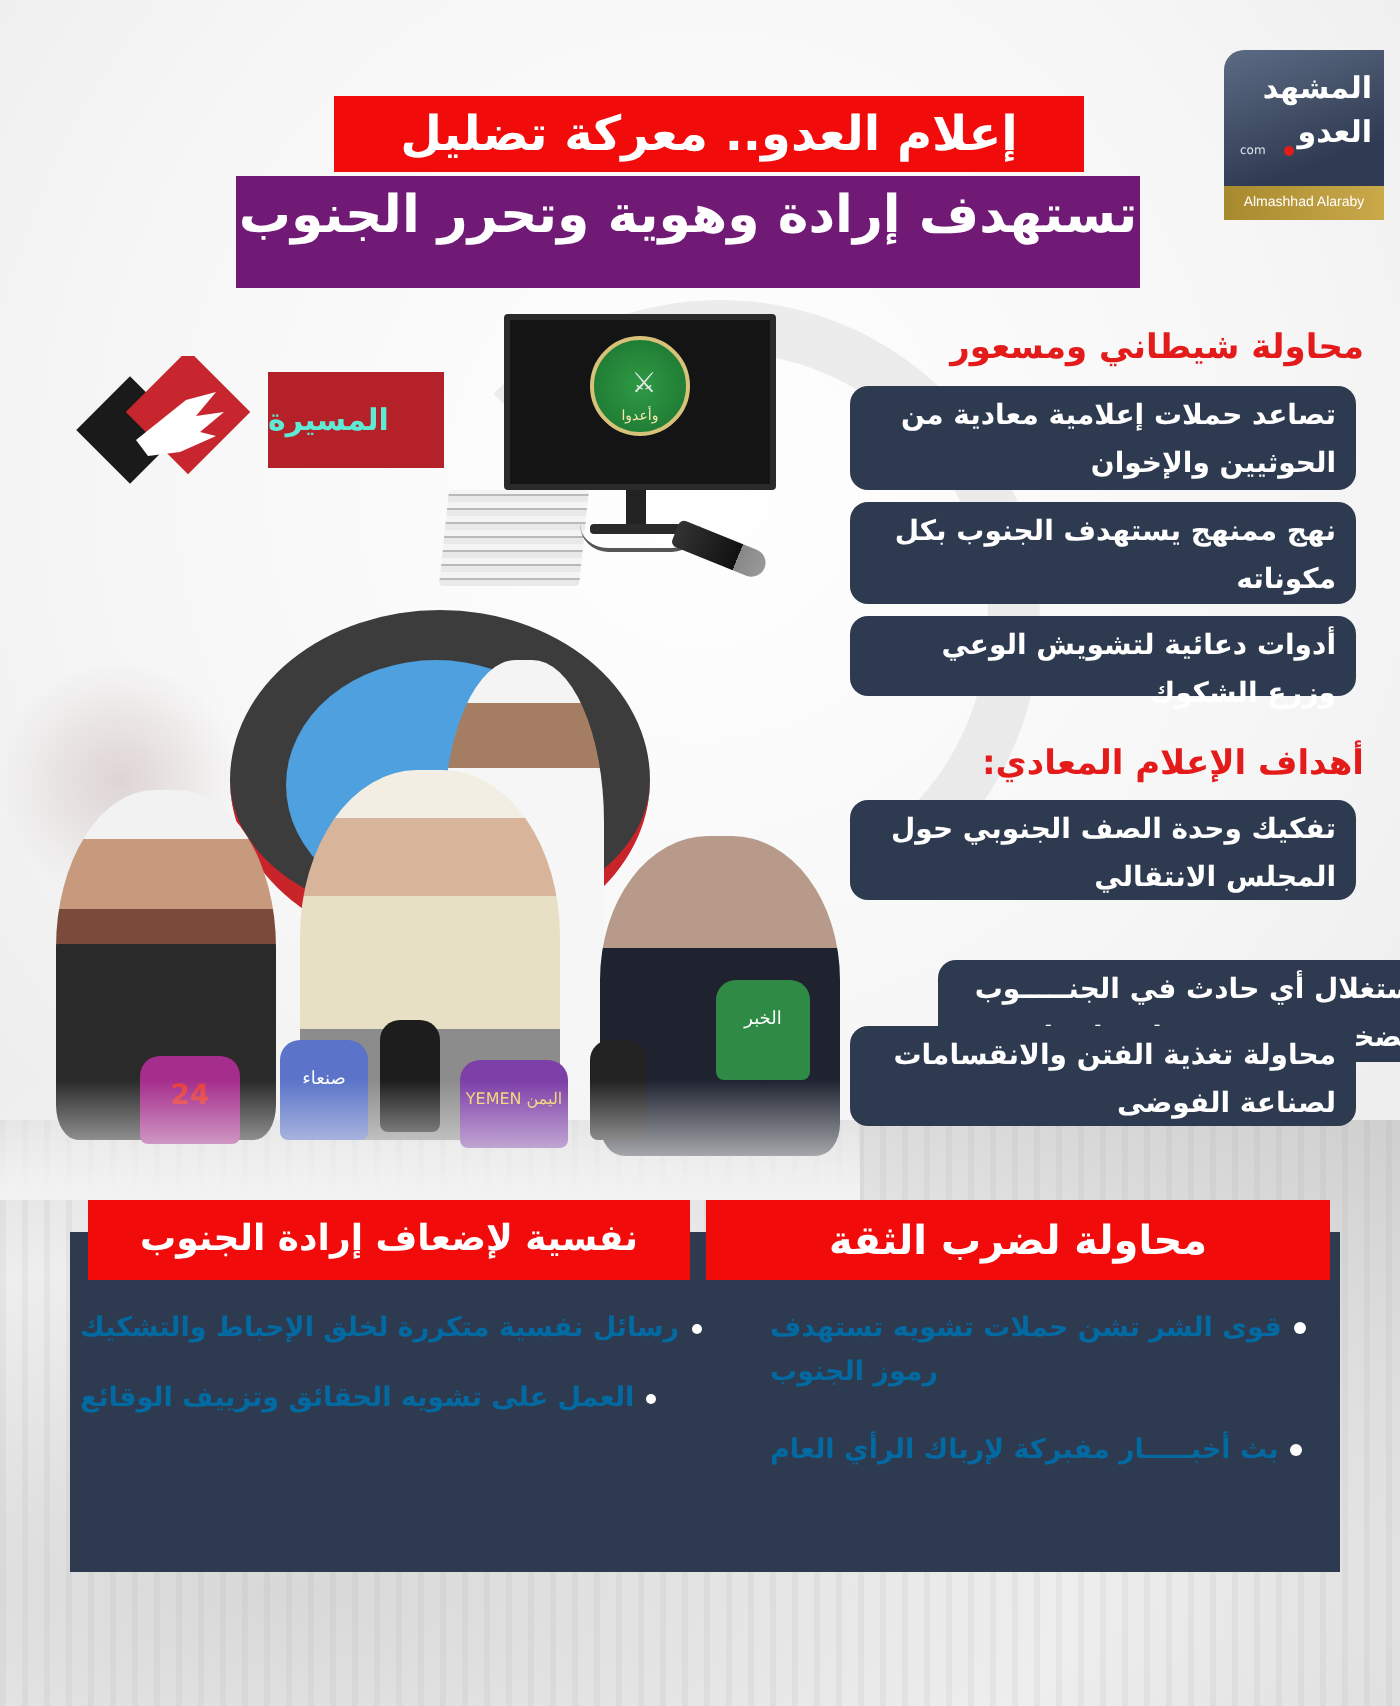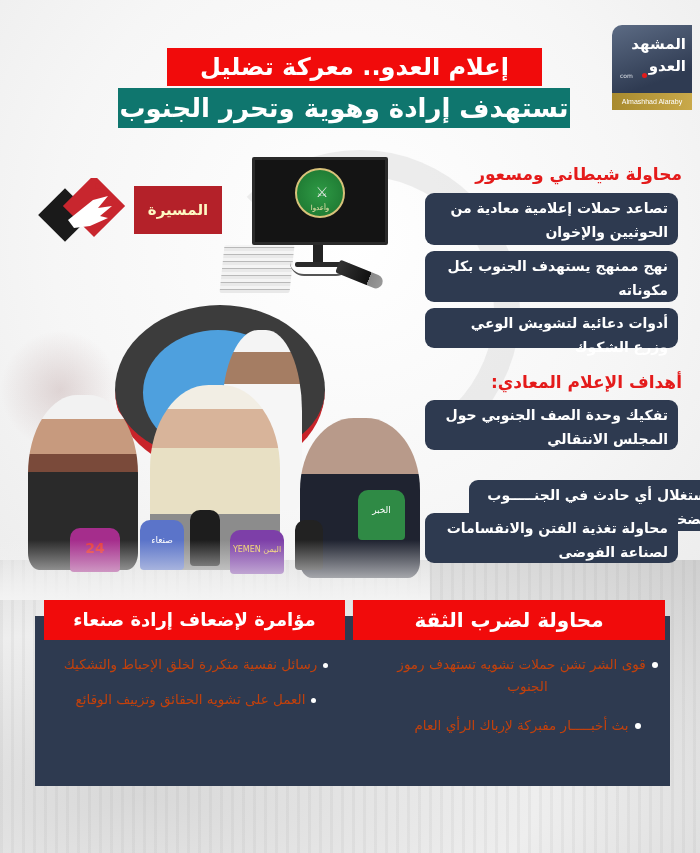--- a/index.html
+++ b/index.html
@@ -47,33 +47,33 @@
     font-family: "Liberation Sans", sans-serif;
   }
 
   
   .title-1 {
     position: absolute; left: 167px; top: 48px; width: 375px; height: 38px;
     background: #f10b0b; color: #ffffff; font-weight: bold; font-size: 24px;
     text-align: center; line-height: 38px;
   }
   .title-2 {
-    position: absolute; left: 118px; top: 88px; width: 452px; height: 40px;
-    background: #0f766e; color: #fff; font-weight: bold; font-size: 26px;
+    position: absolute; left: 118px; top: 88px; width: 452px; height: 56px;
+    background: #701a75; color: #fff; font-weight: bold; font-size: 26px;
     text-align: center; line-height: 40px;
   }
 
   
   .logo-hand {
     position: absolute; left: 38px; top: 178px; width: 90px; height: 70px;
   }
   .logo-masirah {
     position: absolute; left: 134px; top: 186px; width: 88px; height: 48px;
-    background: #b42129; color: #fef9c3; font-weight: bold; font-size: 15px;
-    text-align: center; line-height: 48px;
+    background: #b42129; color: #5eead4; font-weight: bold; font-size: 15px;
+    text-align: left; line-height: 48px;
   }
 
   
   .tv {
     position: absolute; left: 252px; top: 157px; width: 136px; height: 88px;
     background: #141414; border: 3px solid #2a2a2a; border-radius: 2px;
   }
   .tv-emblem {
     position: absolute; left: 40px; top: 8px; width: 50px; height: 50px;
     border-radius: 50%; background: radial-gradient(circle, #2e9a45 0%, #1f7a33 80%);
@@ -136,22 +136,22 @@
   
   .bottom-panel {
     position: absolute; left: 35px; top: 616px; width: 635px; height: 170px;
     background: #2e3a50;
   }
   .red-label {
     position: absolute; top: 600px; height: 40px; background: #f10b0b; color: #fff;
     font-weight: bold; text-align: center; line-height: 40px;
   }
   .bullet {
-    position: absolute; color: #c2410c; font-weight: normal; font-size: 13.5px; line-height: 22px;
-    text-align: center;
+    position: absolute; color: #0369a1; font-weight: bold; font-size: 13.5px; line-height: 22px;
+    text-align: left;
   }
   .dot { display: inline-block; width: 6px; height: 6px; border-radius: 50%; background: #fff; margin-left: 6px; vertical-align: middle; }
 </style>
 </head>
 <body>
 
 <div class="bg-top"></div>
 <div class="bg-bottom"></div>
 <div class="bg-smudge"></div>
 <div class="deco-arc"></div>
@@ -210,21 +210,21 @@
 <div class="card" style="top:308px;height:40px;padding-left:30px;">أدوات دعائية لتشويش الوعي وزرع الشكوك</div>
 
 <div class="sec-heading" style="top:372px;">أهداف الإعلام المعادي:</div>
 <div class="card" style="top:400px;height:50px;">تفكيك وحدة الصف الجنوبي حول المجلس الانتقالي</div>
 <div class="card" style="top:480px;height:51px;margin-left:44px;">استغلال أي حادث في الجنـــــوب لتضخيمه ومنحه بعدا سياسيا</div>
 <div class="card" style="top:513px;height:50px;">محاولة تغذية الفتن والانقسامات لصناعة الفوضى</div>
 
 <div class="bottom-panel"></div>
 
 <div class="red-label" style="left:353px;width:312px;font-size:20px;">محاولة لضرب الثقة</div>
-<div class="red-label" style="left:44px;width:301px;font-size:18px;">مؤامرة لإضعاف إرادة صنعاء</div>
+<div class="red-label" style="left:44px;width:301px;font-size:18px;">نفسية لإضعاف إرادة الجنوب</div>
 
 <div class="bullet" style="left:385px;width:285px;top:653px;">
   <span class="dot"></span><span>قوى الشر تشن حملات تشويه تستهدف رموز الجنوب</span>
 </div>
 <div class="bullet" style="left:385px;width:285px;top:714px;">
   <span class="dot"></span><span>بث أخبـــــار مفبركة لإرباك الرأي العام</span>
 </div>
 
 <div class="bullet" style="left:40px;width:312px;top:653px;">
   <span class="dot" style="width:5px;height:5px;"></span><span>رسائل نفسية متكررة لخلق الإحباط والتشكيك</span>

